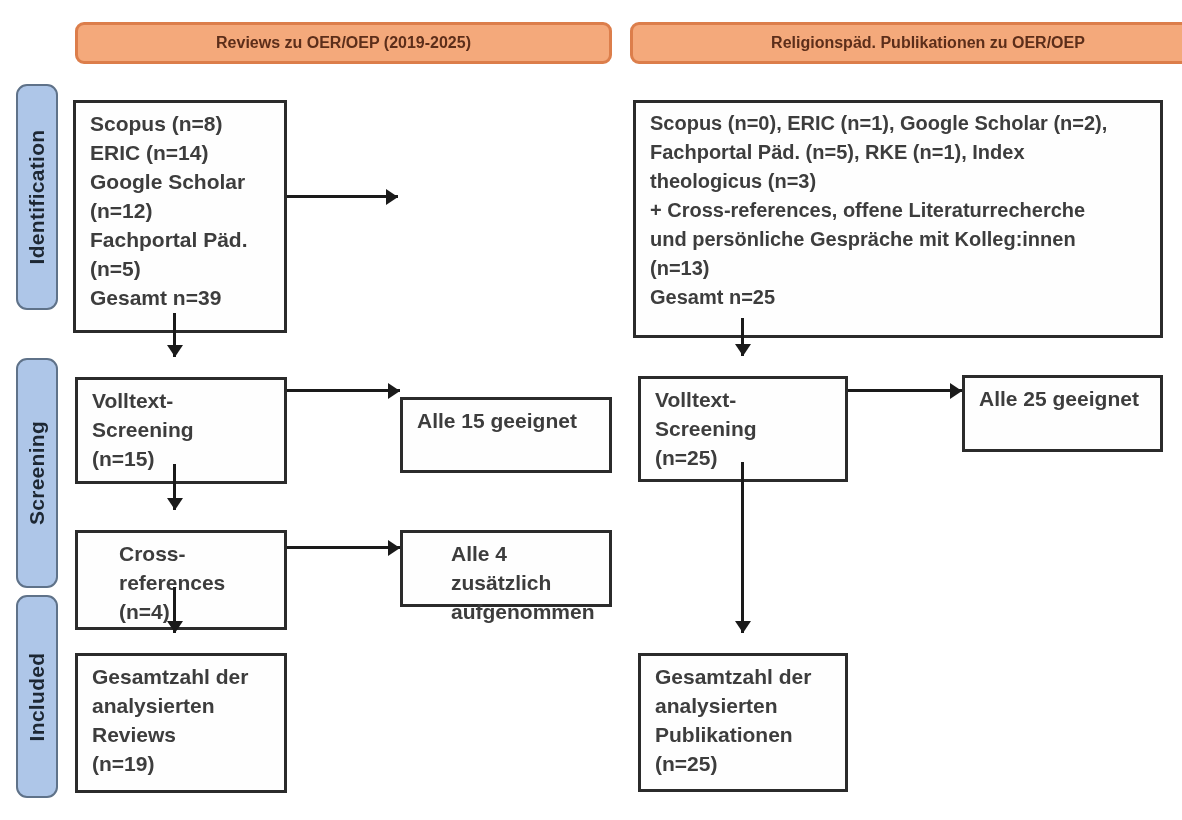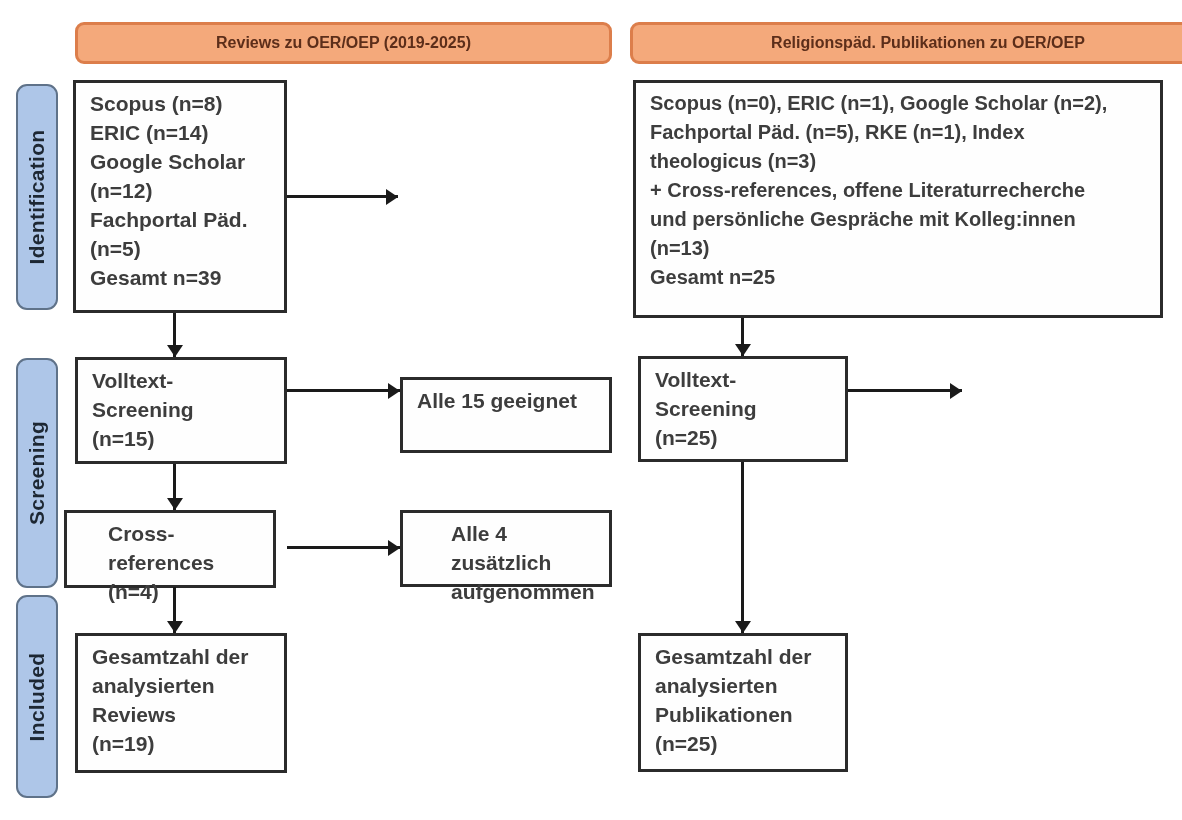--- a/index.html
+++ b/index.html
@@ -54,20 +54,21 @@
     position: absolute;
     box-sizing: border-box;
     background: #fefefe;
     border: 3px solid var(--box-border, #2B2B2B);
     color: var(--box-text, #3D3D3D);
     font-weight: bold;
     font-size: 21px;
     line-height: 1.38;
     padding: 7px 10px 7px 14px;
     white-space: pre-line;
+    margin-top: 20px;
   }
   .wbox.wide {
     font-size: 20px;
     line-height: 1.45;
     padding: 6px 12px 6px 14px;
   }
   
   .arrow-h {
     position: absolute;
     height: 3px;
@@ -134,22 +135,23 @@
 (n=13)
 Gesamt n=25</div>
 
   <div class="wbox" style="left:75px; top:357px; width:212px; height:107px;">Volltext-
 Screening
 (n=15)</div>
   <div class="wbox" style="left:400px; top:377px; width:212px; height:76px;">Alle 15 geeignet</div>
   <div class="wbox" style="left:638px; top:356px; width:210px; height:106px;">Volltext-
 Screening
 (n=25)</div>
+  <div class="wbox" style="left:962px; top:355px; width:201px; height:77px;">Alle 25 geeignet</div>
 
-  <div class="wbox" style="left:64px; top:510px; width:212px; height:78px;padding-left:41px;">Cross-references
+  <div class="wbox" style="left:75px; top:510px; width:212px; height:100px;padding-left:41px;">Cross-references
 (n=4)</div>
   <div class="wbox" style="left:400px; top:510px; width:212px; height:77px;padding-left:48px;">Alle 4 zusätzlich
 aufgenommen</div>
 
   <div class="wbox" style="left:75px; top:633px; width:212px; height:140px;">Gesamtzahl der
 analysierten
 Reviews
 (n=19)</div>
   <div class="wbox" style="left:638px; top:633px; width:210px; height:139px;">Gesamtzahl der
 analysierten

